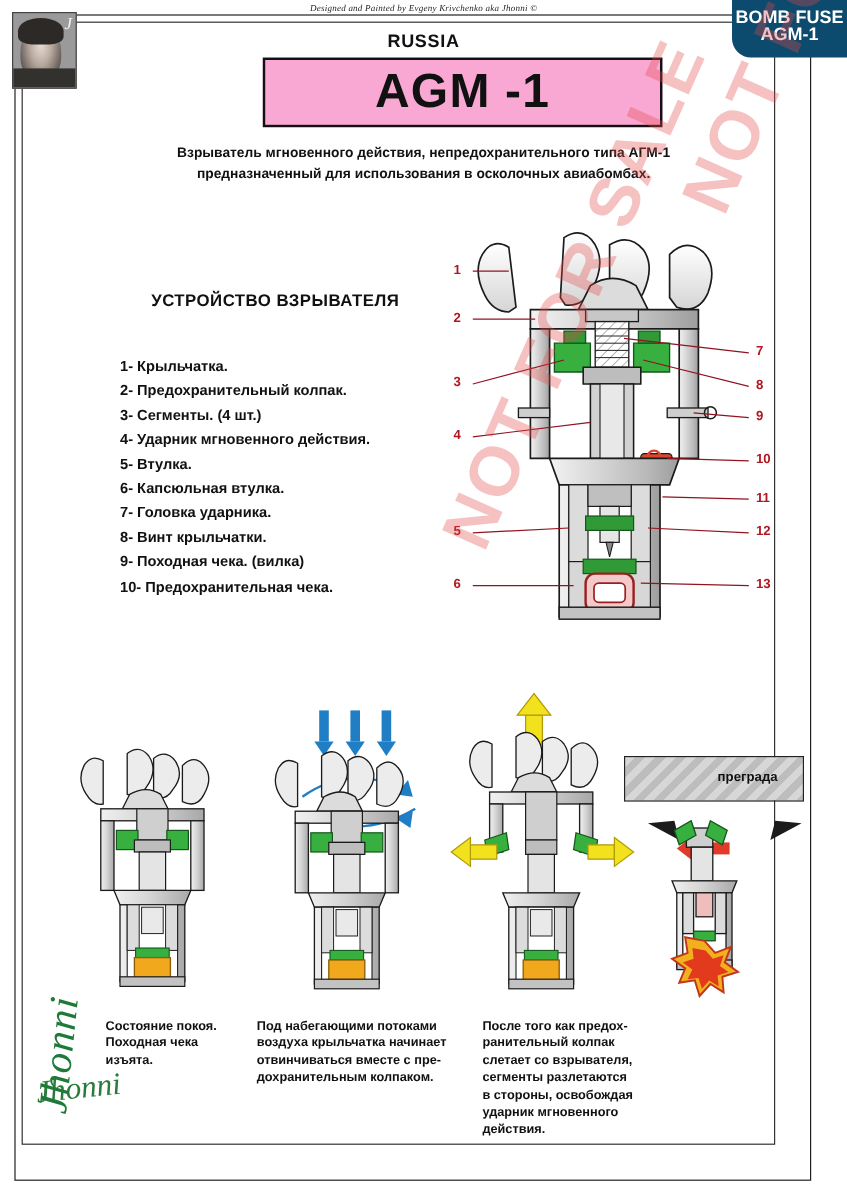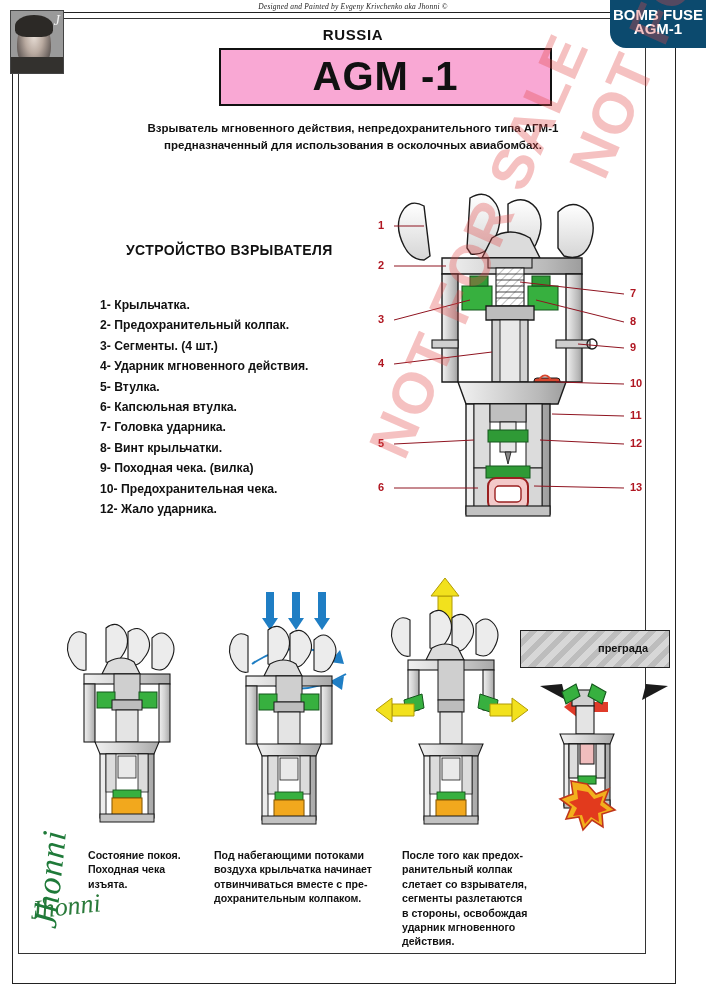--- a/index.html
+++ b/index.html
@@ -220,21 +220,20 @@
       <li>1- Крыльчатка.</li>
       <li>2- Предохранительный колпак.</li>
       <li>3- Сегменты. (4 шт.)</li>
       <li>4- Ударник мгновенного действия.</li>
       <li>5- Втулка.</li>
       <li>6- Капсюльная втулка.</li>
       <li>7- Головка ударника.</li>
       <li>8- Винт крыльчатки.</li>
       <li>9- Походная чека. (вилка)</li>
       <li>10- Предохранительная чека.</li>
-      <li>12- Жало ударника.</li>
     </ul>
   </div>
 
   <svg class="stage" width="706" height="1000" viewBox="0 0 706 1000">
     <defs>
       <linearGradient id="metal" x1="0" y1="0" x2="1" y2="0">
         <stop offset="0" stop-color="#f2f2f2"></stop>
         <stop offset="0.35" stop-color="#d8d8d8"></stop>
         <stop offset="0.75" stop-color="#b9b9b9"></stop>
         <stop offset="1" stop-color="#9d9d9d"></stop>

